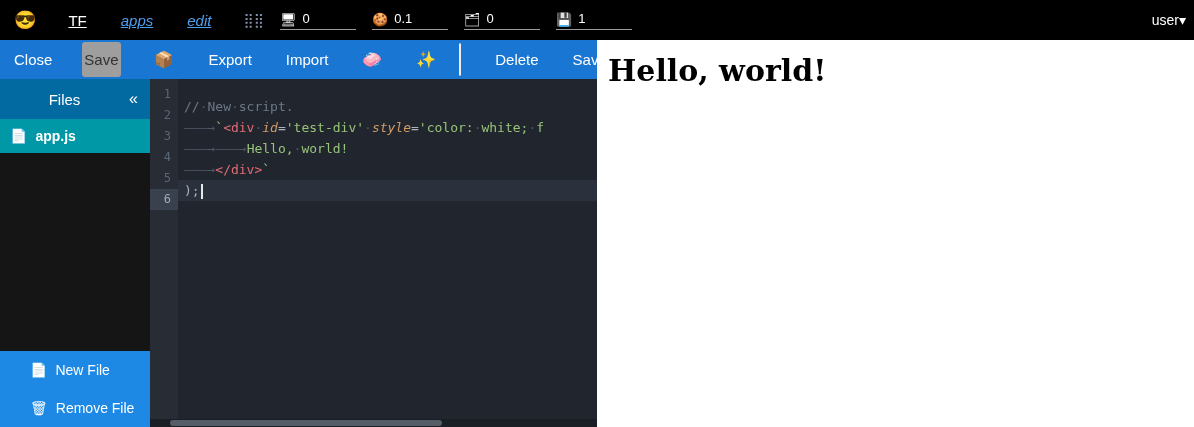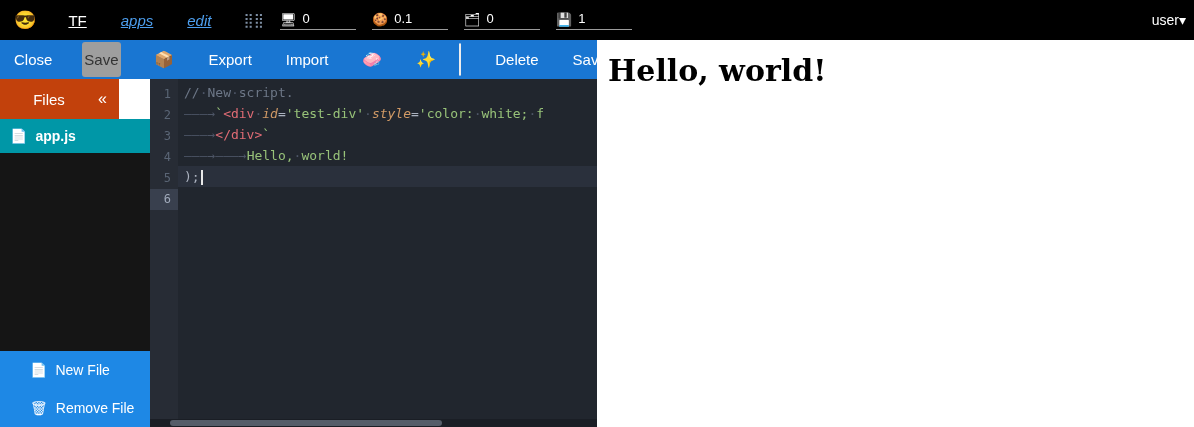--- a/index.html
+++ b/index.html
@@ -44,22 +44,22 @@
     background:#9e9e9e; color:#333; padding:9px 2px; margin-left:20px;
     border:none; font-size:15px; font-family:inherit; border-radius:3px; cursor:pointer;
   }
   .blank-btn {
     width:34px; height:33px; margin-left:13px; cursor:pointer;
     border:1px solid #ededed; background:rgba(255,255,255,0.06); border-radius:2px;
   }
 
   
   .files-header {
-    position:absolute; left:0; top:79px; width:119px; height:40px;
-    background:#c2410c; color:#fff; display:flex; align-items:center; font-size:15px;
+    position:absolute; left:0; top:79px; width:150px; height:40px;
+    background:#0369a1; color:#fff; display:flex; align-items:center; font-size:15px;
   }
   .files-label { flex:1; text-align:center; }
   .collapse-btn { margin-right:12px; font-size:16px; background:none; border:none; color:#fff; cursor:pointer; font-family:inherit; }
   .active-file {
     position:absolute; left:0; top:119px; width:150px; height:34px;
     background:#0097a7; color:#fff; display:flex; align-items:center;
     font-weight:bold; font-size:14px; cursor:pointer;
   }
   .active-file .ico { margin-left:10px; font-size:14px; }
   .active-file .lbl { margin-left:8px;text-align:center; }
@@ -78,21 +78,21 @@
 
   
   .editor {
     position:absolute; left:150px; top:79px; width:447px; height:348px;
     background:#21262e; display:flex; overflow:hidden;
     font-family:"DejaVu Sans Mono", monospace; font-size:13px; line-height:21px;
   }
   .gutter { width:28px; flex-shrink:0; background:#272c35; padding-top:5px; }
   .gutter-num { height:21px; text-align:right; padding-right:7px; color:#5a6575; font-size:12px; }
   .gutter-num.active { background:#39404e; color:#a0aabb; }
-  .code-area { flex:1; padding-top:3px; cursor:text; }
+  .code-area { flex:1; padding-top:17px; cursor:text; }
   .code-line { height:21px; white-space:pre; padding-left:6px; }
   .code-line.active { background:#2a303c; }
 
   .tk-comment { color:#6d7787; }
   .tk-red     { color:#e06c75; }
   .tk-pun     { color:#abb2bf; }
   .tk-attr    { color:#d19a66;font-style:italic; }
   .tk-str     { color:#98c379; }
   .tk-ws, .tk-tab { color:#4d5566; }
 
@@ -184,22 +184,22 @@
       <div class="gutter-num">1</div>
       <div class="gutter-num">2</div>
       <div class="gutter-num">3</div>
       <div class="gutter-num">4</div>
       <div class="gutter-num">5</div>
       <div class="gutter-num active">6</div>
     </div>
   <div class="code-area">
       <div class="code-line"><span class="tk-comment">//</span><span class="tk-ws">·</span><span class="tk-comment">New</span><span class="tk-ws">·</span><span class="tk-comment">script.</span></div>
       <div class="code-line"><span class="tk-tab">———→</span><span class="tk-str">`</span><span class="tk-red">&lt;div</span><span class="tk-ws">·</span><span class="tk-attr">id</span><span class="tk-pun">=</span><span class="tk-str">'test-div'</span><span class="tk-ws">·</span><span class="tk-attr">style</span><span class="tk-pun">=</span><span class="tk-str">'color:</span><span class="tk-ws">·</span><span class="tk-str">white;</span><span class="tk-ws">·</span><span class="tk-str">f</span></div>
+      <div class="code-line"><span class="tk-tab">———→</span><span class="tk-tab">———→</span><span class="tk-str">Hello,</span><span class="tk-ws">·</span><span class="tk-str">world!</span></div>
       <div class="code-line"><span class="tk-tab">———→</span><span class="tk-red">&lt;/div&gt;</span><span class="tk-str">`</span></div>
-      <div class="code-line"><span class="tk-tab">———→</span><span class="tk-tab">———→</span><span class="tk-str">Hello,</span><span class="tk-ws">·</span><span class="tk-str">world!</span></div>
       <div class="code-line active"><span class="tk-pun">);</span><span class="caret"></span></div>
     </div>
 </div>
 <div class="hscroll">
   <div class="hscroll-thumb"></div>
 </div>
 
 <div class="preview">
   <h1 class="preview-heading">Hello, world!</h1>
 </div>

